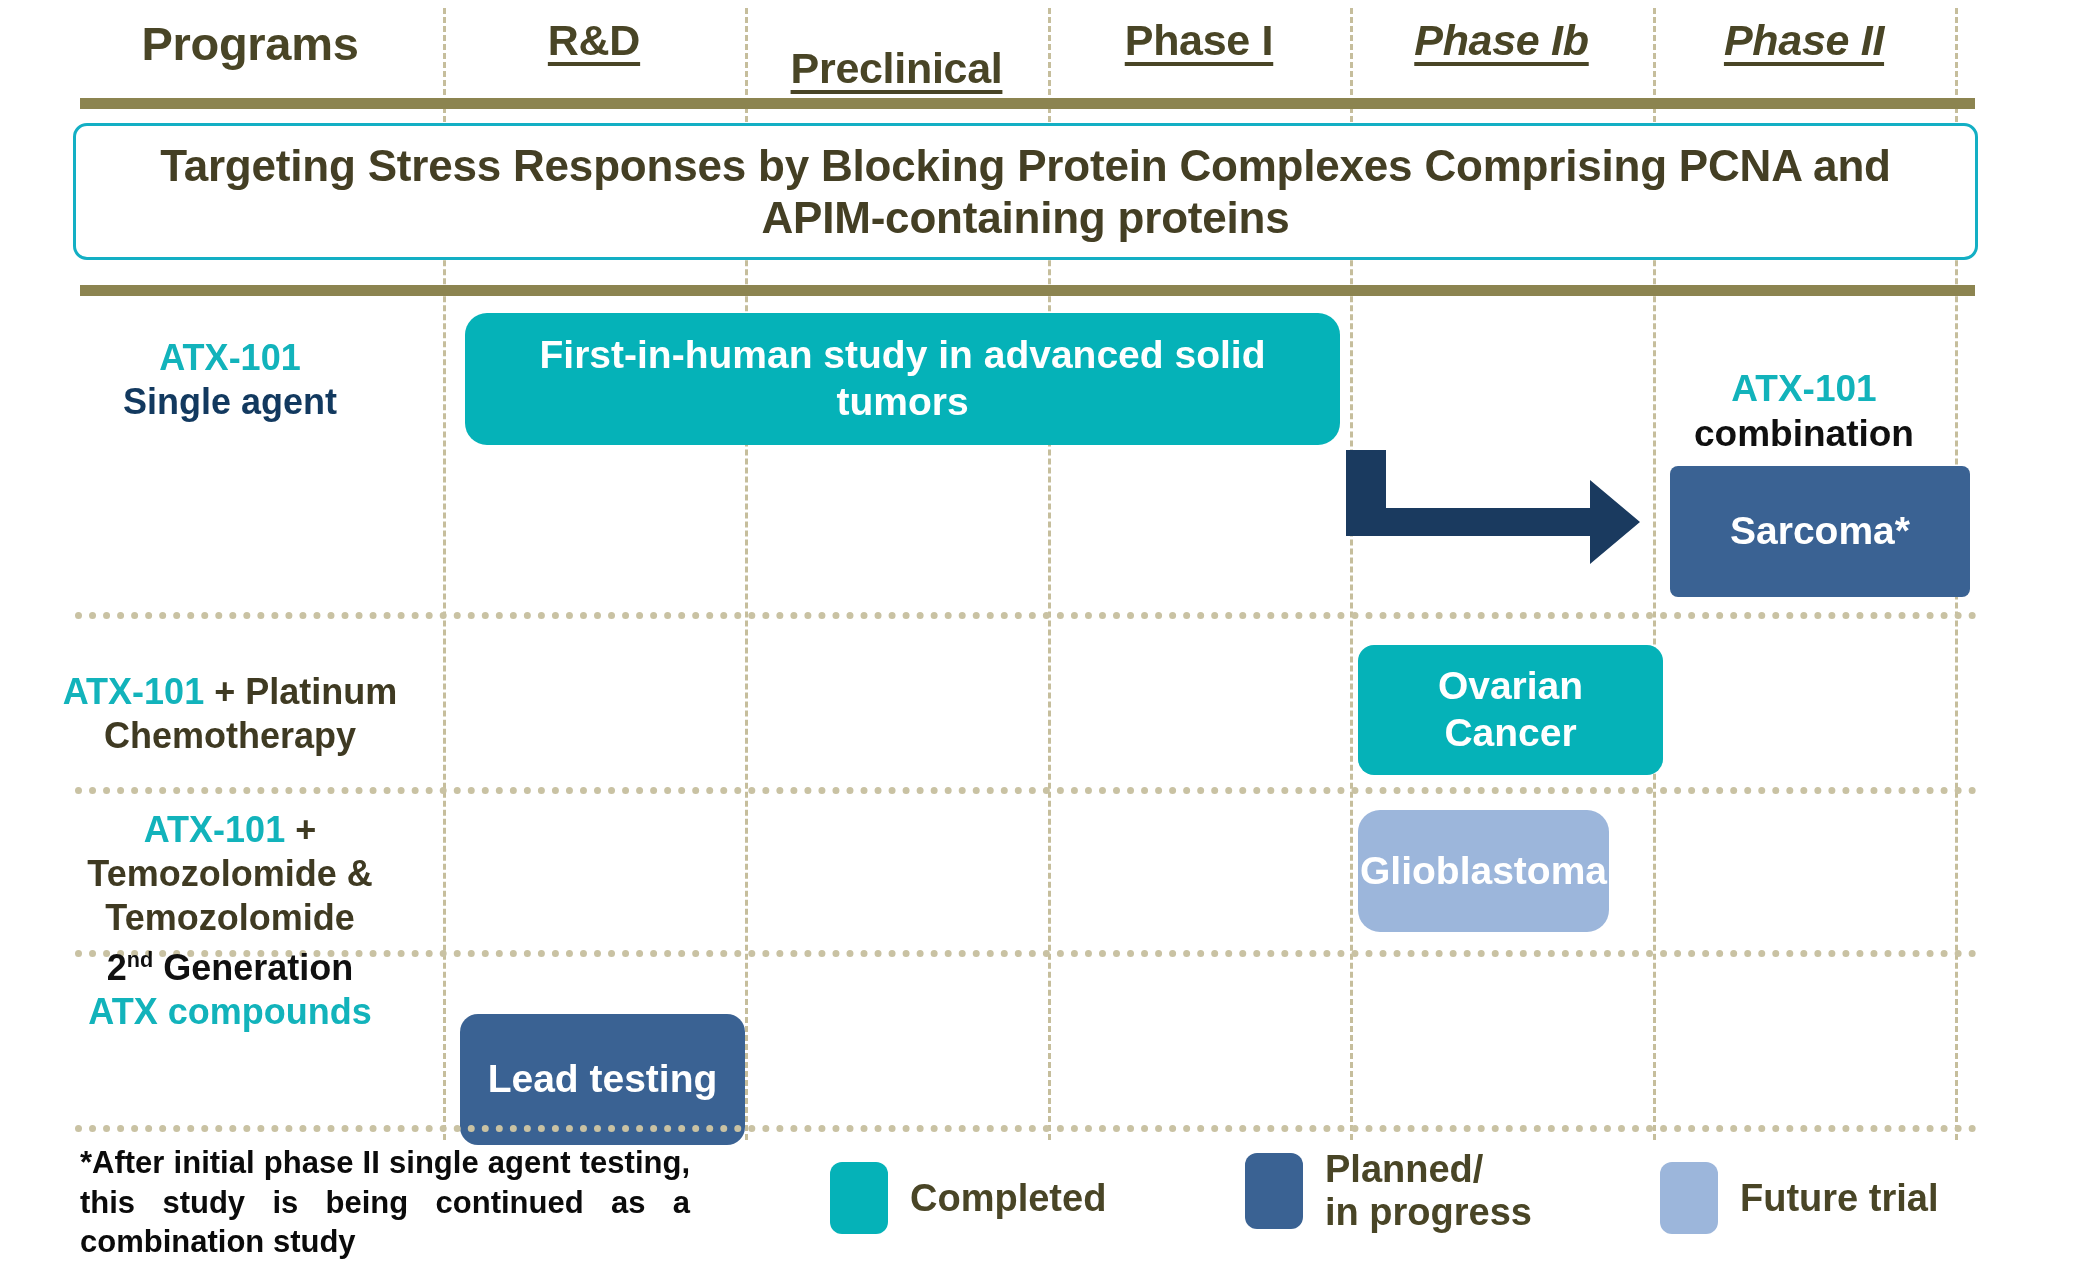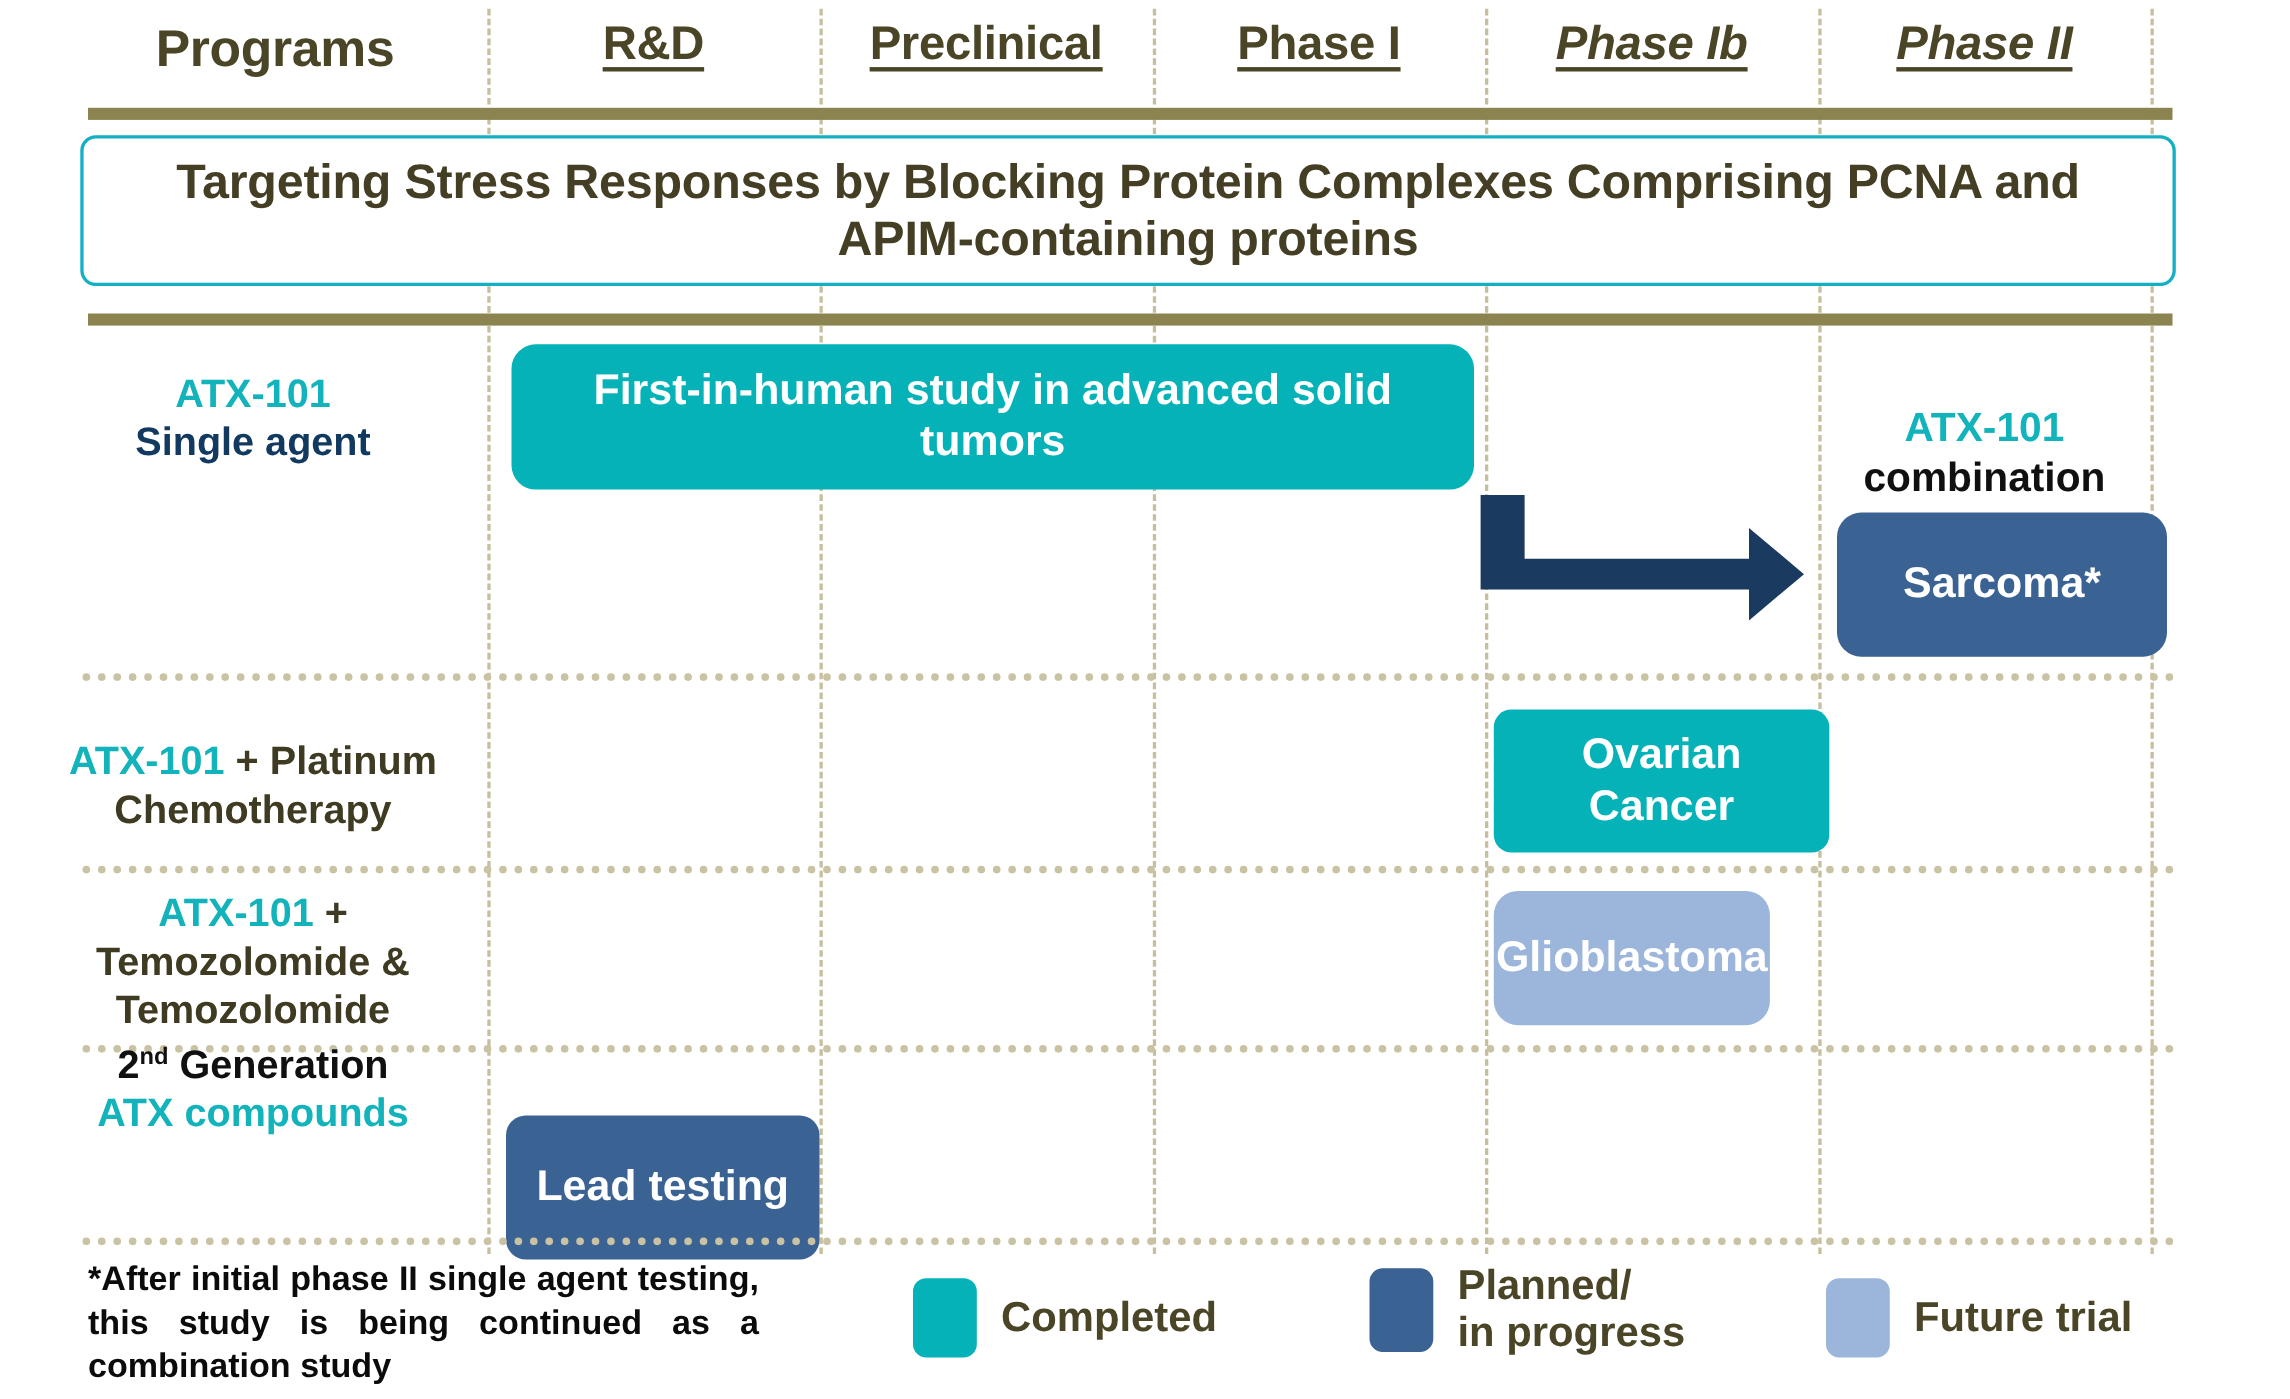--- a/index.html
+++ b/index.html
@@ -37,21 +37,21 @@
     text-align: center;
     font-size: 43px;
     font-weight: bold;
     color: #494526;
     letter-spacing: -0.3px;
     white-space: nowrap;
   }
   .hdr.underlined { text-decoration: underline; text-underline-offset: 7px; text-decoration-thickness: 4px; }
   #hdr-programs { left: 60px;   width: 380px; font-size: 47px; }
   #hdr-rd       { left: 443px;  width: 302px; }
-  #hdr-precl    { left: 745px;  width: 303px; }
+  #hdr-precl    { left: 745px;  width: 303px; margin-top: 28px; }
   #hdr-p1       { left: 1048px; width: 302px; }
   #hdr-p1b      { left: 1350px; width: 303px; font-style: italic; }
   #hdr-p2       { left: 1653px; width: 302px; font-style: italic; }
 
   
   .olive-rule {
     position: absolute;
     left: 80px;
     width: 1895px;
     height: 11px;
@@ -218,21 +218,21 @@
 
 <svg id="elbow-arrow" width="305" height="115" viewBox="0 0 305 115">
   <path d="M6 0 H46 V58 H250 V30 L300 72 L250 114 V86 H6 Z" fill="#1A3A5F"></path>
 </svg>
 
 <div class="prog-label" style="left:1653px; width:302px; top:366px; font-size:37px;">
   <span class="teal-txt">ATX-101</span><br>
   <span class="black-txt">combination</span>
 </div>
 
-<div class="bar planned" style="left:1670px; top:466px; width:300px; height:131px; border-radius:22px; font-size:39px;">
+<div class="bar planned" style="left:1670px; top:466px; width:300px; height:131px; border-radius:8px; font-size:39px;">
   <span>Sarcoma*</span>
 </div>
 
 <div class="row-sep" id="row-sep-1"></div>
 
 <div class="prog-label" style="top:670px;">
   <span class="teal-txt">ATX-101</span><span class="dark-txt"> + Platinum</span><br>
   <span class="dark-txt">Chemotherapy</span>
 </div>
 

